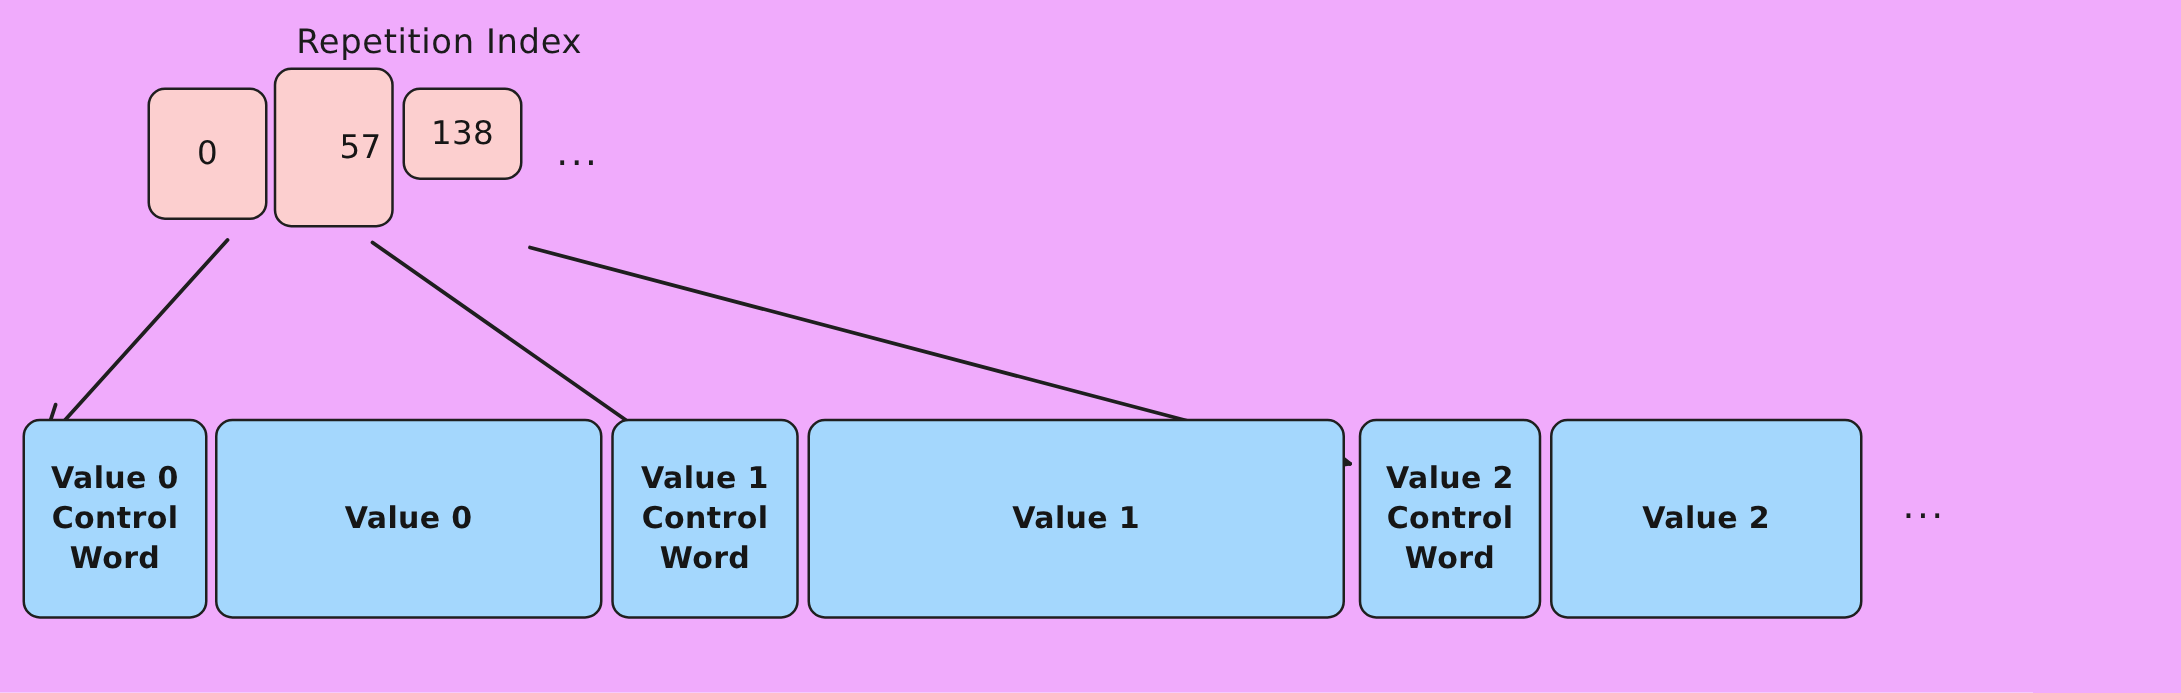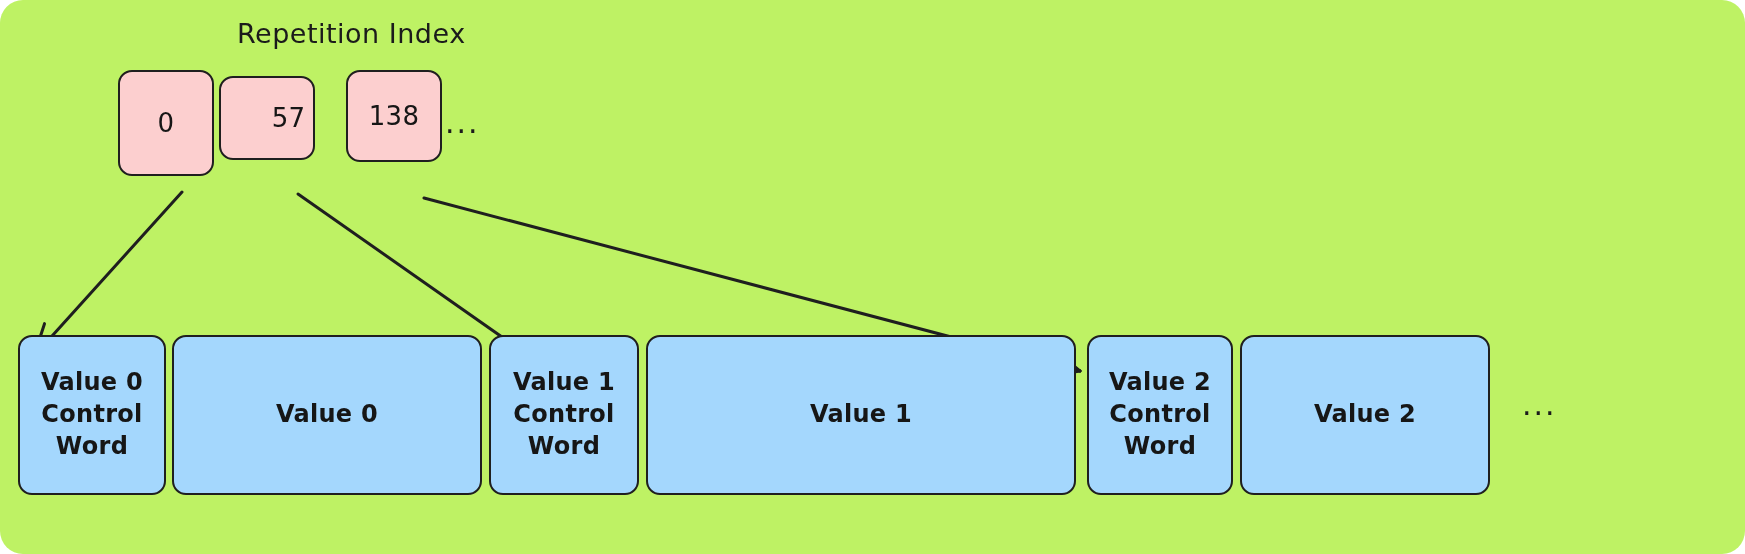--- a/index.html
+++ b/index.html
@@ -10,22 +10,21 @@
   body {
     width: 1745px;
     height: 554px;
     overflow: hidden;
     font-family: "DejaVu Sans", sans-serif;
   }
   #canvas {
     position: relative;
     width: 1745px;
     height: 554px;
-    background: #bef264;
-    border-radius: 23px;
+    background: #f0abfc;
   }
   .diagram-title {
     position: absolute;
     left: 237px;
     top: 18px;
     font-family: "DejaVu Sans", sans-serif;
     font-size: 27px;
     color: #1b1b1b;
     letter-spacing: 0.5px;
     white-space: nowrap;
@@ -96,24 +95,24 @@
         <line x1="424" y1="198" x2="1080" y2="371" stroke="#1f1f1f" stroke-width="3" stroke-linecap="round"></line>
         <line x1="1080" y1="371" x2="1046.446002212832" y2="376.4890101565514" stroke="#1f1f1f" stroke-width="3" stroke-linecap="round"></line>
         <line x1="1080" y1="371" x2="1053.5166001701778" y2="349.67795663043137" stroke="#1f1f1f" stroke-width="3" stroke-linecap="round"></line>
       </g>
     </svg>
 
   <div id="index-nodes">
       <div class="node pink" style="left: 118px; top: 70px; width: 96px; height: 106px;">
         <span class="node-label">0</span>
       </div>
-      <div class="node pink" style="left: 219px; top: 76px; width: 96px; height: 84px; padding-left: 43px;">
+      <div class="node pink" style="left: 219px; top: 54px; width: 96px; height: 128px; padding-left: 43px;">
         <span class="node-label">57</span>
       </div>
-      <div class="node pink" style="left: 322px; top: 70px; width: 96px; height: 92px; margin-left: 24px;">
+      <div class="node pink" style="left: 322px; top: 70px; width: 96px; height: 74px;">
         <span class="node-label">138</span>
       </div>
     </div>
   <div id="value-nodes">
       <div class="node blue" style="left: 18px; top: 335px; width: 148px; height: 160px;">
         <span class="node-label">Value 0
 Control
 Word</span>
       </div>
       <div class="node blue" style="left: 172px; top: 335px; width: 310px; height: 160px;">

